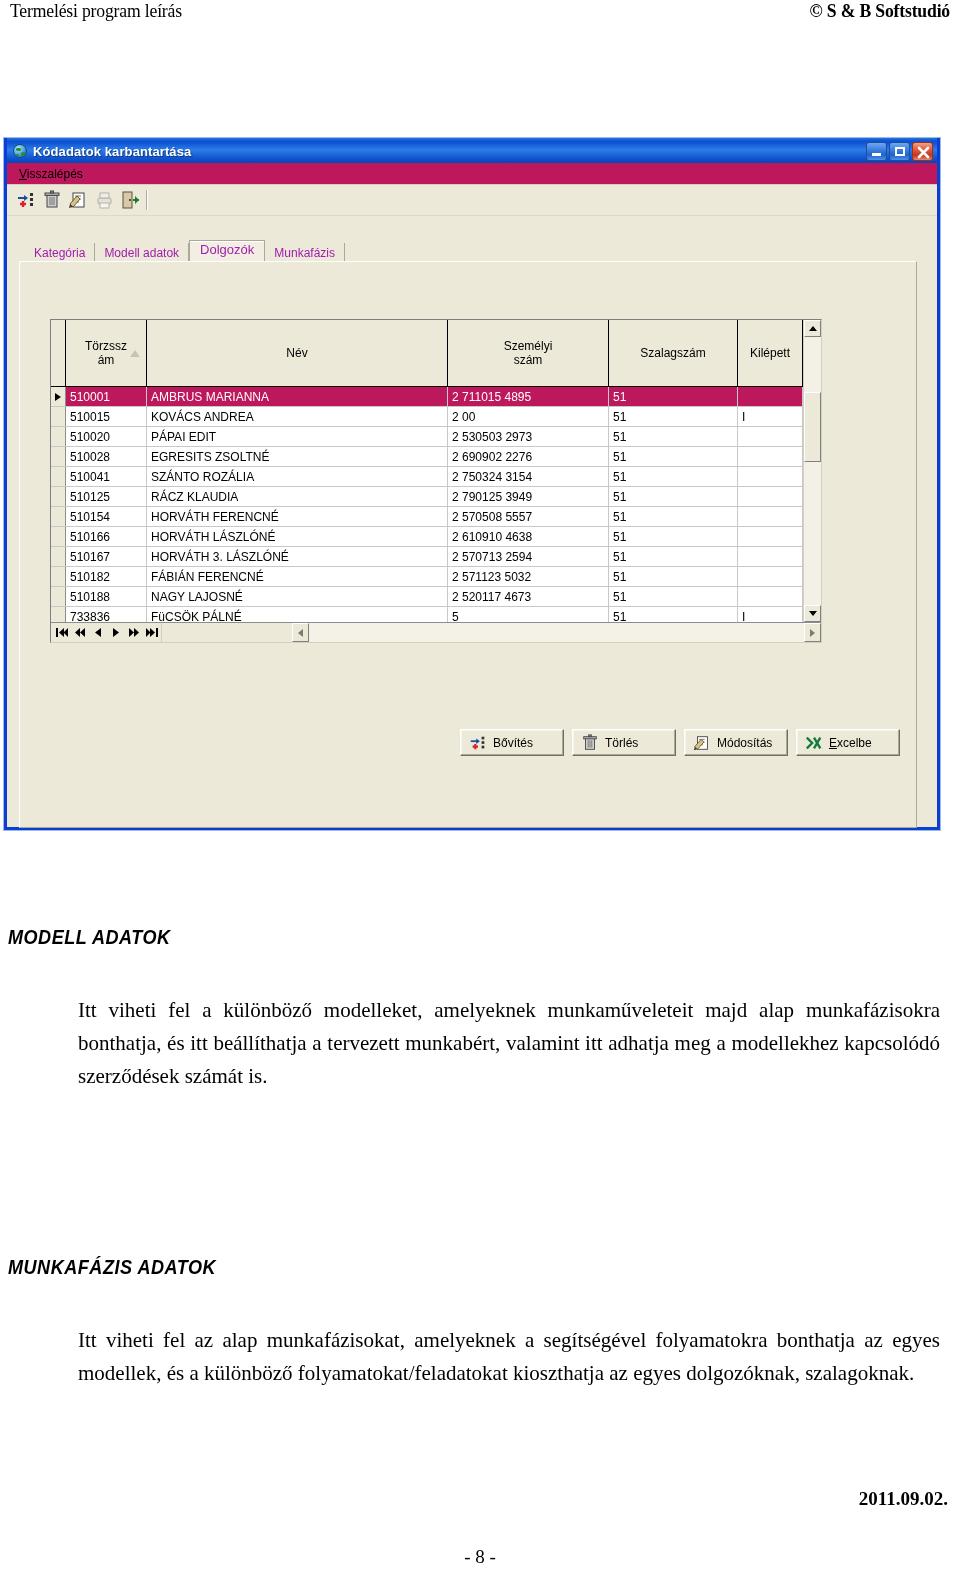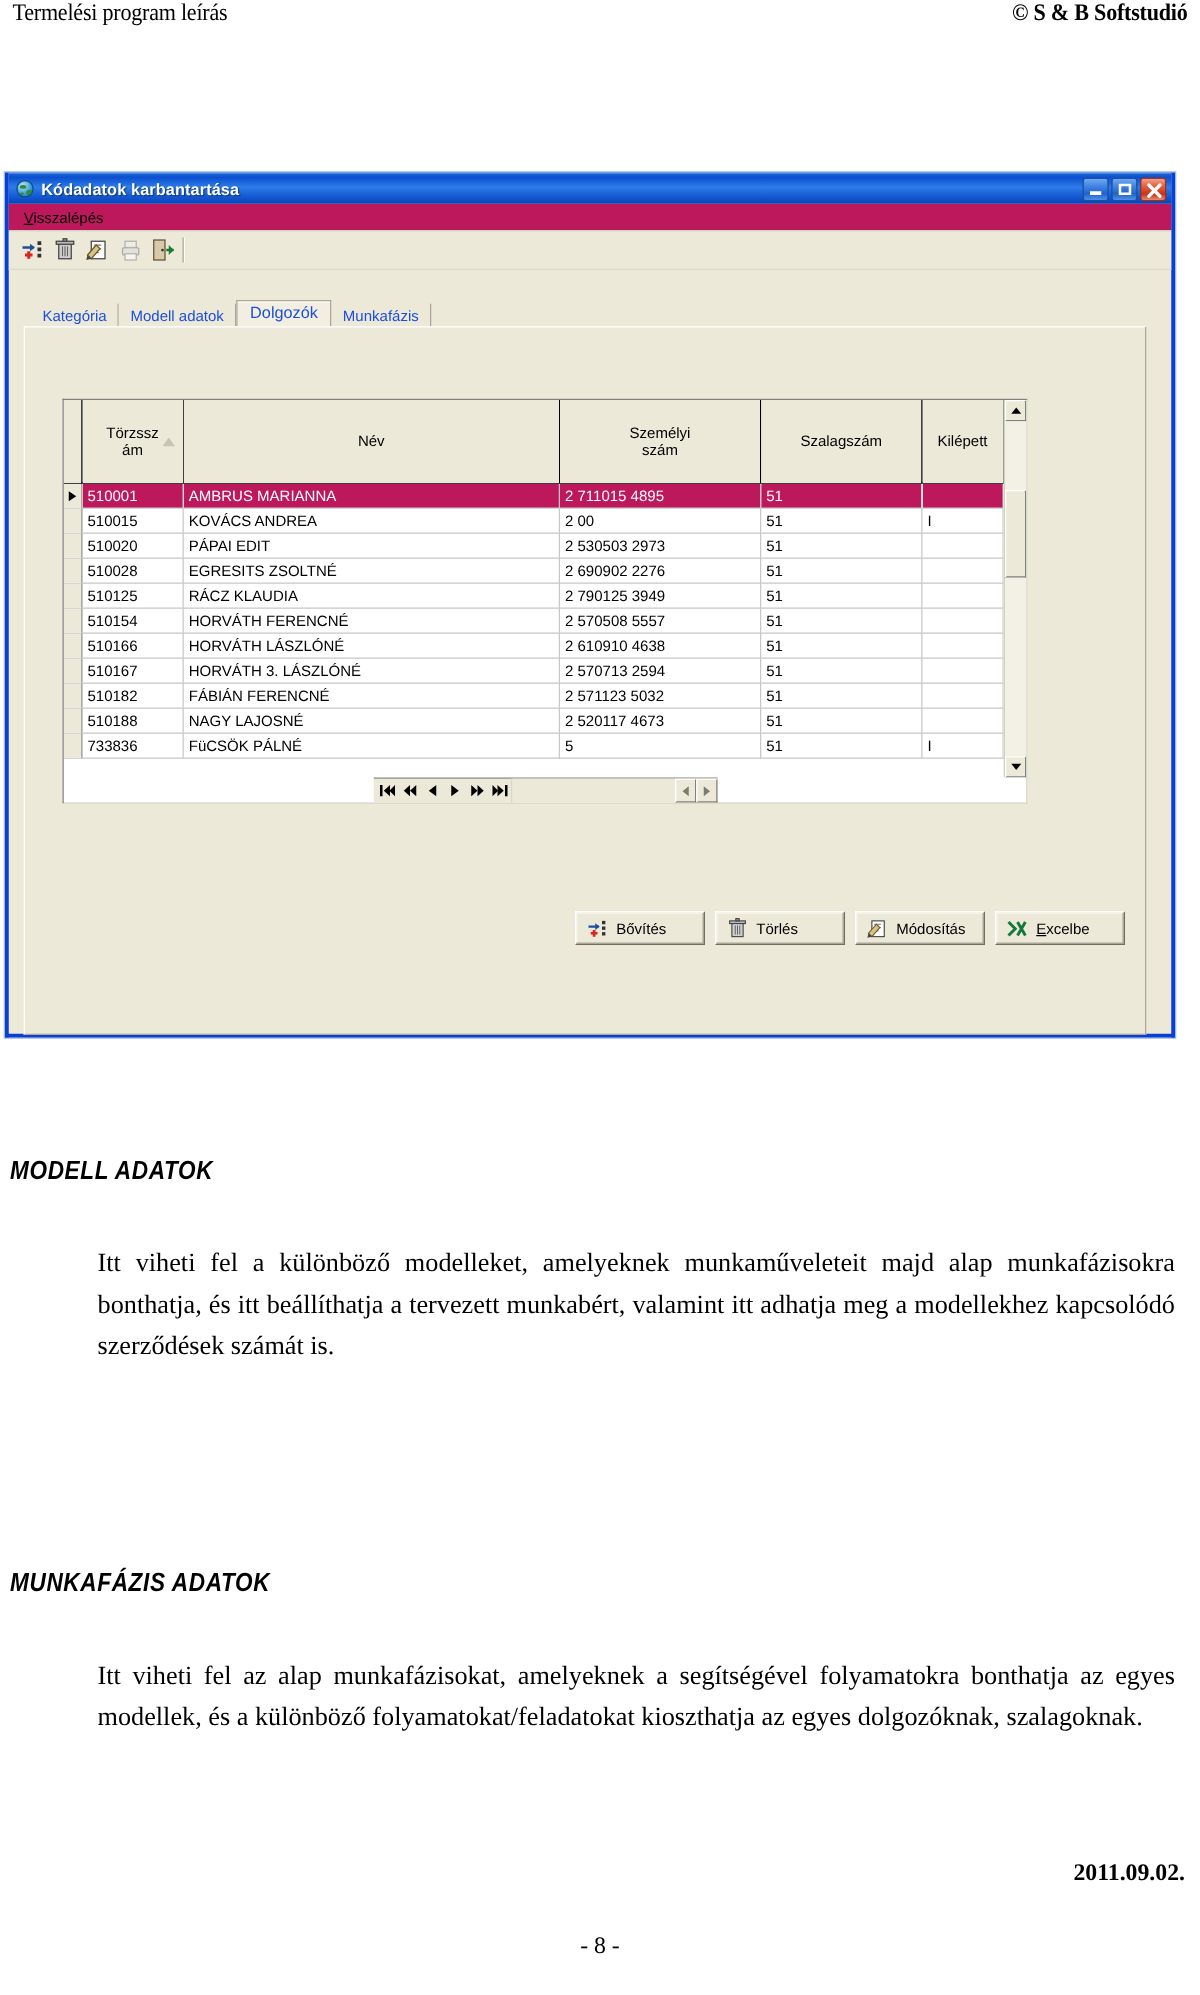--- a/index.html
+++ b/index.html
@@ -182,21 +182,21 @@
     position: absolute;
     left: 18px;
     top: 103px;
     display: flex;
     align-items: flex-end;
     height: 22px;
   }
   .tab {
     font-family: "Liberation Sans", sans-serif;
     font-size: 12px;
-    color: #1d4ed8;
+    color: #a21caf;
     padding: 3px 9px 3px 9px;
     background: #ece9d8;
     border-right: 1px solid #aca899;
     white-space: nowrap;
     cursor: pointer;
     line-height: 14px;
   }
   .tab.active {
     background: #f2efe2;
     font-size: 13px;
@@ -228,21 +228,20 @@
     top: 57px;
     width: 772px;
     height: 324px;
     background: #fff;
     border: 1px solid #7f7f7f;
     border-right-color: #d4d0c0;
     border-bottom-color: #d4d0c0;
     box-sizing: border-box;
     display: flex;
     flex-direction: column;
-    align-items: center;
   }
   .grid-inner {
     flex: 1 1 auto;
     display: flex;
     overflow: hidden;
   }
   .grid-main {
     flex: 1 1 auto;
     display: flex;
     flex-direction: column;
@@ -634,20 +633,28 @@
                   <td class="c-nev">PÁPAI EDIT</td>
                   <td class="c-szem">2 530503 2973</td>
                   <td class="c-szal">51</td>
                   <td class="c-kil"></td>
                 </tr>
                 <tr>
                   <td class="ind"></td>
                   <td class="c-torzs">510028</td>
                   <td class="c-nev">EGRESITS ZSOLTNÉ</td>
                   <td class="c-szem">2 690902 2276</td>
+                  <td class="c-szal">51</td>
+                  <td class="c-kil"></td>
+                </tr>
+                <tr>
+                  <td class="ind"></td>
+                  <td class="c-torzs">510041</td>
+                  <td class="c-nev">SZÁNTO ROZÁLIA</td>
+                  <td class="c-szem">2 750324 3154</td>
                   <td class="c-szal">51</td>
                   <td class="c-kil"></td>
                 </tr>
                 <tr>
                   <td class="ind"></td>
                   <td class="c-torzs">510125</td>
                   <td class="c-nev">RÁCZ KLAUDIA</td>
                   <td class="c-szem">2 790125 3949</td>
                   <td class="c-szal">51</td>
                   <td class="c-kil"></td>

